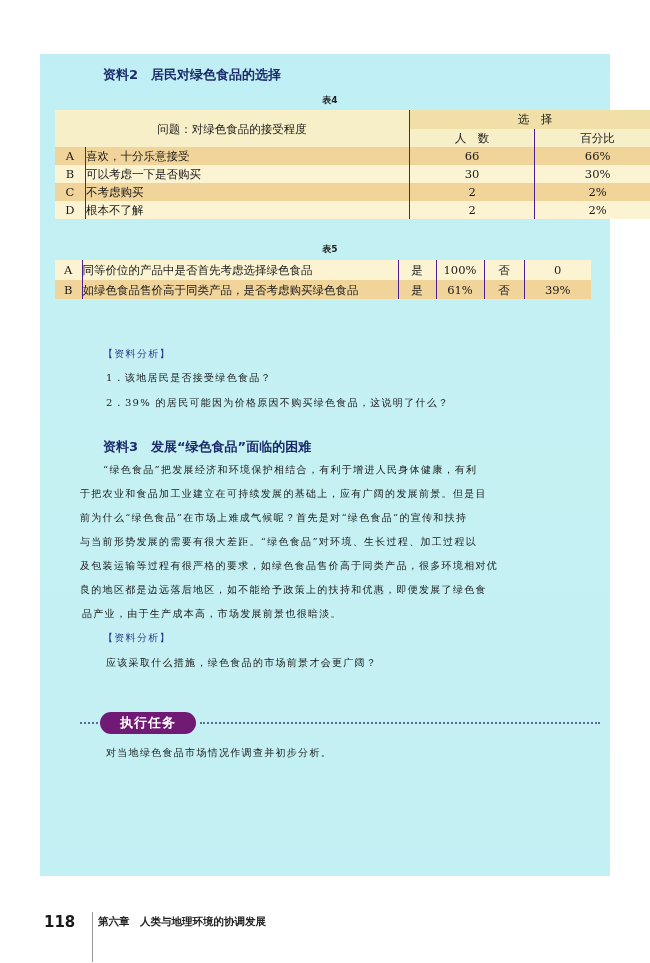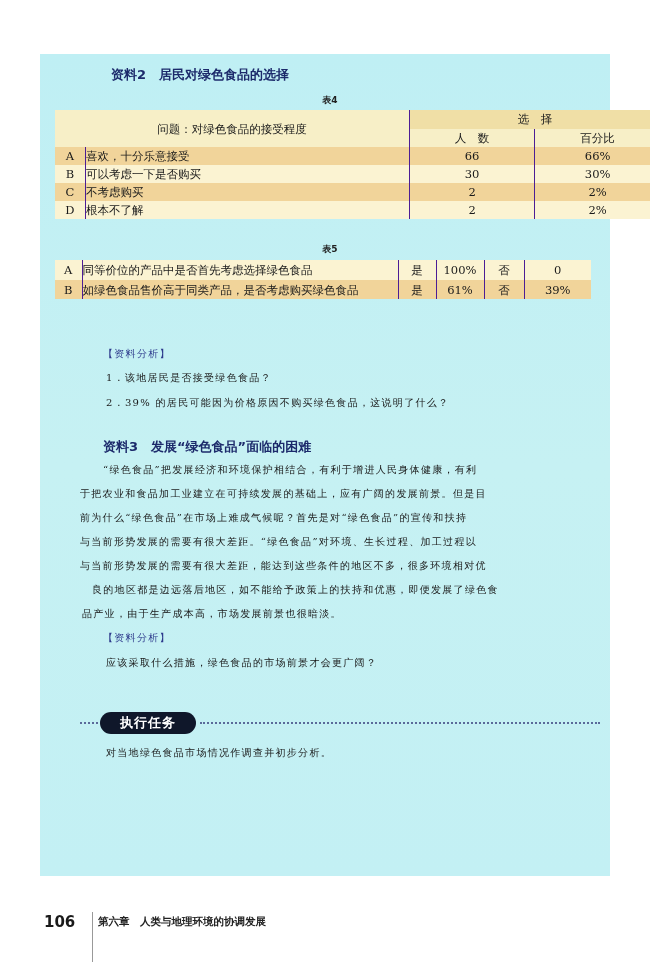--- a/index.html
+++ b/index.html
@@ -29,39 +29,39 @@
   .row-light { background: #fbf3d2; }
   .vline { border-left: 1px solid #4c1d95; }
   .txt-l { text-align: left; }
   .para { position: absolute; font-size: 10px; line-height: 23.5px; letter-spacing: 1.3px; color: #1a1a1a; }
   .label-blue { color: #2d3a8c; }
   .task-row { position: absolute; left: 80px; top: 712px; width: 510px; height: 22px; }
   .dots-left { position: absolute; left: 0; top: 10px; width: 18px; border-top: 2px dotted #5a6a9a; }
   .dots-right { position: absolute; left: 120px; top: 10px; width: 400px; border-top: 2px dotted #5a6a9a; }
   .task-pill {
     position: absolute; left: 20px; top: 0; width: 96px; height: 22px; border-radius: 11px;
-    background: #0f172a; color: #ffffff; font-family: "DejaVu Sans", "Liberation Sans", sans-serif;
+    background: #701a75; color: #ffffff; font-family: "DejaVu Sans", "Liberation Sans", sans-serif;
     font-weight: bold; font-size: 13px; line-height: 22px; text-align: center; letter-spacing: 1px;
   }
   .footer-num {
     position: absolute; left: 44px; top: 913px; font-family: "DejaVu Sans", "Liberation Sans", sans-serif;
     font-weight: bold; font-size: 15px; color: #1a1a1a;
   }
   .footer-bar { position: absolute; left: 92px; top: 912px; width: 1px; height: 50px; background: #999; }
   .footer-text {
     position: absolute; left: 98px; top: 915px; font-family: "DejaVu Sans", "Liberation Sans", sans-serif;
     font-weight: bold; font-size: 10.5px; color: #222; white-space: pre;
   }
 </style>
 </head>
 <body>
 
 <div class="panel"></div>
 
-<div class="sec-title" style="left:103px; top:66px;margin-left:8px;">资料2　居民对绿色食品的选择</div>
+<div class="sec-title" style="left:103px; top:66px;">资料2　居民对绿色食品的选择</div>
 <div class="caption" style="left:300px; top:94px; width:60px;">表4</div>
 
 <table class="t4">
   <colgroup>
       <col style="width:27px">
       <col style="width:287px">
       <col style="width:111px">
       <col style="width:111px">
     </colgroup>
   <tbody>
@@ -135,30 +135,30 @@
 <div class="para" style="left:106px; top:366px;">1．该地居民是否接受绿色食品？</div>
 <div class="para" style="left:106px; top:391px;">2．39% 的居民可能因为价格原因不购买绿色食品，这说明了什么？</div>
 
 <div class="sec-title" style="left:103px; top:438px;">资料3　发展“绿色食品”面临的困难</div>
 
 <div>
   <div class="para" style="left:103px; top:458px;">“绿色食品”把发展经济和环境保护相结合，有利于增进人民身体健康，有利</div>
   <div class="para" style="left:80px; top:482px;">于把农业和食品加工业建立在可持续发展的基础上，应有广阔的发展前景。但是目</div>
   <div class="para" style="left:80px; top:506px;">前为什么“绿色食品”在市场上难成气候呢？首先是对“绿色食品”的宣传和扶持</div>
   <div class="para" style="left:80px; top:530px;">与当前形势发展的需要有很大差距。“绿色食品”对环境、生长过程、加工过程以</div>
-  <div class="para" style="left:80px; top:554px;">与当前形势发展的需要有很大差距，能达到这些条件的地区不多，很多环境相对优</div>
-  <div class="para" style="left:80px; top:578px;margin-left:12px;">良的地区都是边远落后地区，如不能给予政策上的扶持和优惠，即便发展了绿色食</div>
+  <div class="para" style="left:80px; top:554px;">及包装运输等过程有很严格的要求，如绿色食品售价高于同类产品，很多环境相对优</div>
+  <div class="para" style="left:80px; top:578px;">良的地区都是边远落后地区，如不能给予政策上的扶持和优惠，即便发展了绿色食</div>
   <div class="para" style="left:82px; top:602px;">品产业，由于生产成本高，市场发展前景也很暗淡。</div>
 </div>
 
 <div class="para label-blue" style="left:103px; top:626px;">【资料分析】</div>
 <div class="para" style="left:106px; top:651px;">应该采取什么措施，绿色食品的市场前景才会更广阔？</div>
 
 <div class="task-row">
   <div class="dots-left"></div>
   <div class="task-pill">执行任务</div>
   <div class="dots-right"></div>
 </div>
 <div class="para" style="left:106px; top:741px;">对当地绿色食品市场情况作调查并初步分析。</div>
 
-<div class="footer-num">106</div>
+<div class="footer-num">118</div>
 <div class="footer-bar"></div>
 <div class="footer-text">第六章　人类与地理环境的协调发展</div>
 
 </body></html>

